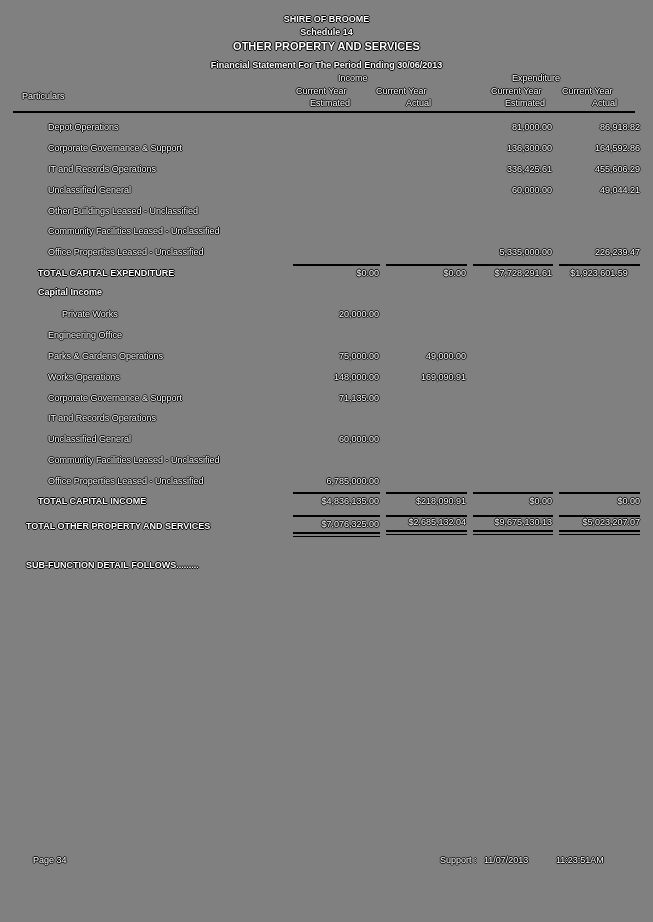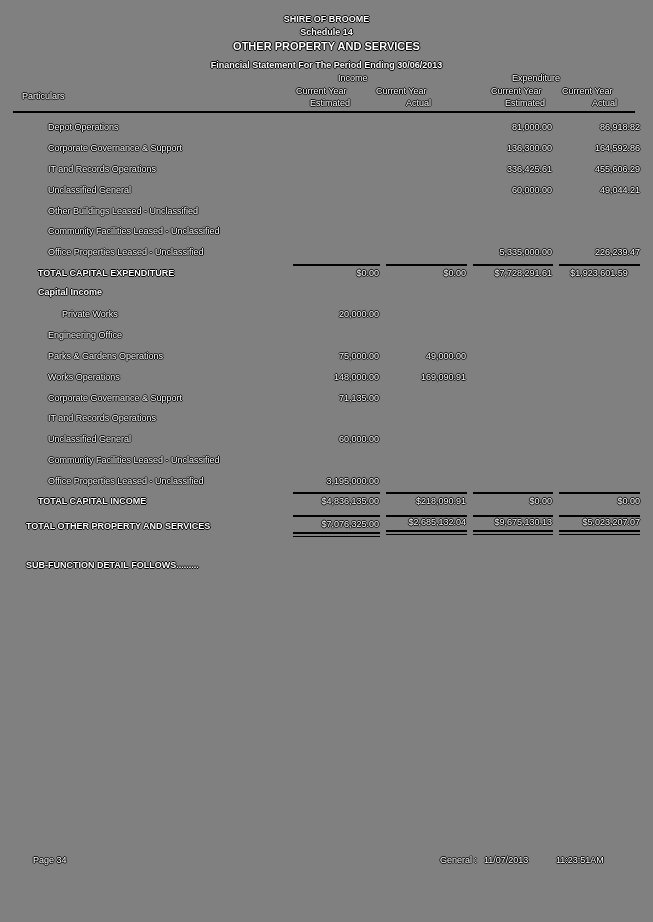--- a/index.html
+++ b/index.html
@@ -98,21 +98,21 @@
   <div class="t num" style="left:293px; width:86px; top:393px;">71,135.00</div>
 
   <div class="t lbl" style="left:48px; top:413px;">IT and Records Operations</div>
 
   <div class="t lbl" style="left:48px; top:434px;">Unclassified General</div>
   <div class="t num" style="left:293px; width:86px; top:434px;">60,000.00</div>
 
   <div class="t lbl" style="left:48px; top:455px;">Community Facilities Leased - Unclassified</div>
 
   <div class="t lbl" style="left:48px; top:476px;">Office Properties Leased - Unclassified</div>
-  <div class="t num" style="left:293px; width:86px; top:476px;">3,195,000.00</div>
+  <div class="t num" style="left:293px; width:86px; top:476px;">6,785,000.00</div>
 </div>
 
 <div class="rule" style="left:293px; top:492px; width:87px;"></div>
 <div class="rule" style="left:386px; top:492px; width:81px;"></div>
 <div class="rule" style="left:473px; top:492px; width:80px;"></div>
 <div class="rule" style="left:559px; top:492px; width:81px;"></div>
 
 <div class="t s bold" style="left:38px; top:496px;">TOTAL CAPITAL INCOME</div>
 <div class="t num" style="left:293px; width:86px; top:496px;">$4,836,135.00</div>
 <div class="t num" style="left:386px; width:80px; top:496px;">$218,090.91</div>
@@ -135,15 +135,15 @@
 <div class="rule" style="left:386px; top:530px; width:81px;"></div>
 <div class="rule-thin" style="left:386px; top:534px; width:81px;"></div>
 <div class="rule" style="left:473px; top:530px; width:80px;"></div>
 <div class="rule-thin" style="left:473px; top:534px; width:80px;"></div>
 <div class="rule" style="left:559px; top:530px; width:81px;"></div>
 <div class="rule-thin" style="left:559px; top:534px; width:81px;"></div>
 
 <div class="t s bold" style="left:26px; top:560px;">SUB-FUNCTION DETAIL FOLLOWS.........</div>
 
 <div class="t lbl" style="left:33px; top:855px;">Page 34</div>
-<div class="t lbl" style="left:440px; top:855px;">General :</div>
+<div class="t lbl" style="left:440px; top:855px;">Support :</div>
 <div class="t lbl" style="left:484px; top:855px;">11/07/2013</div>
 <div class="t lbl" style="left:556px; top:855px;">11:23:51AM</div>
 
 </body></html>

